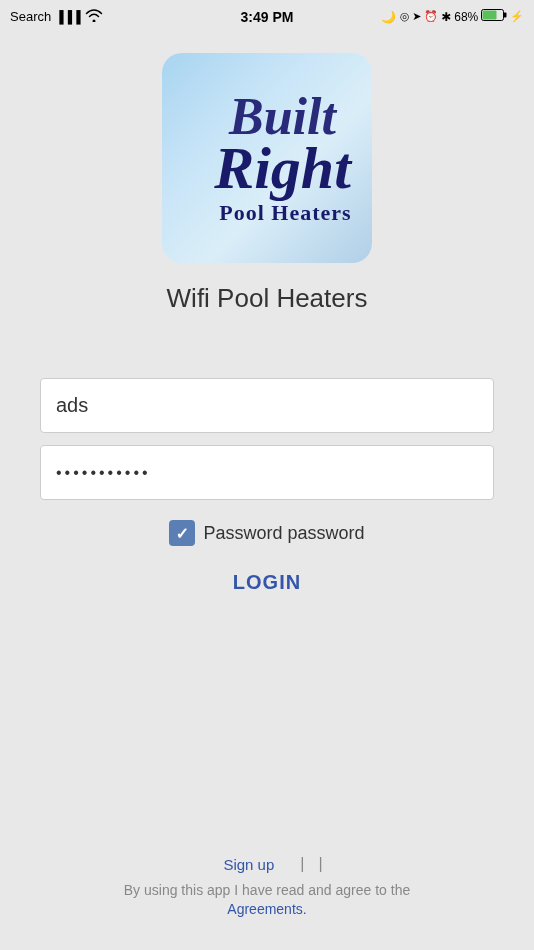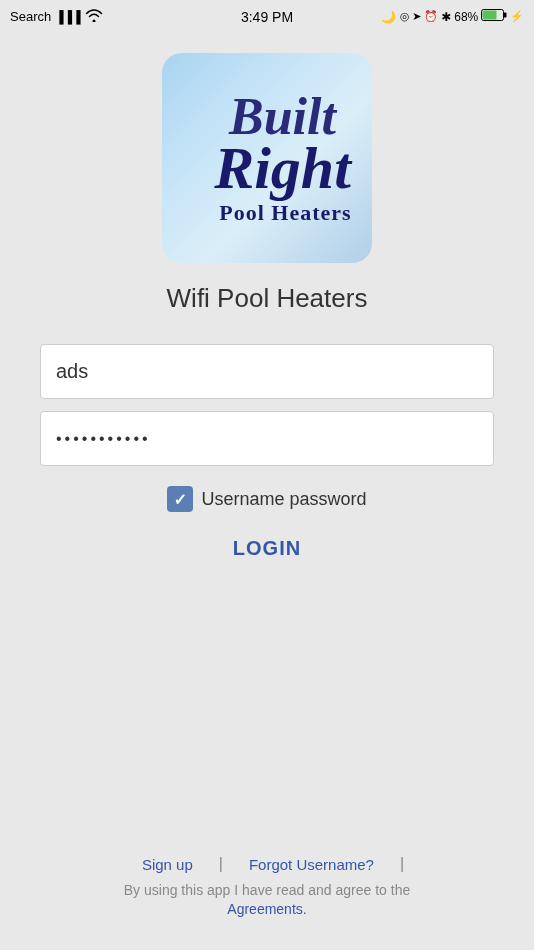--- a/index.html
+++ b/index.html
@@ -32,21 +32,21 @@
       display: flex;
       align-items: center;
       gap: 4px;
     }
 
     .status-center {
       position: absolute;
       left: 50%;
       transform: translateX(-50%);
       font-size: 14px;
-      font-weight: 400;
+      font-weight: 700;
     }
 
     .status-right {
       display: flex;
       align-items: center;
       gap: 3px;
       font-size: 12px;
     }
 
     
@@ -107,20 +107,21 @@
       font-size: 26px;
       color: #333;
       margin-bottom: 30px;
       font-weight: 400;
     }
 
     
     .form-container {
       width: 100%;
       max-width: 454px;
+      margin-top: 34px;
     }
 
     .input-field {
       width: 100%;
       height: 55px;
       border: 1px solid #ccc;
       border-radius: 4px;
       padding: 0 15px;
       font-size: 20px;
       background: #fff;
@@ -271,32 +272,31 @@
 
   <div class="form-container">
     <input type="text" class="input-field" value="ads" style="">
     <input type="password" class="input-field password-field" value="password123" style="">
   </div>
 
   <div class="remember-row">
     <div class="checkbox-custom">
       <span class="checkmark">✓</span>
     </div>
-    <span class="remember-label">Username password</span>
+    <span class="remember-label">Password password</span>
   </div>
 
   <button class="login-button">LOGIN</button>
 
 </div>
 
 <div class="footer">
   <div class="footer-links">
     <a class="footer-link">Sign up</a>
     <span class="footer-divider">|</span>
-    <a class="footer-link">Forgot Username?</a>
     <span class="footer-divider">|</span>
   </div>
   <div class="footer-text">
     <span>By using this app I have read and agree to the</span>
     <br>
     <a class="footer-agreements">Agreements.</a>
   </div>
 </div>
 
 </body></html>

